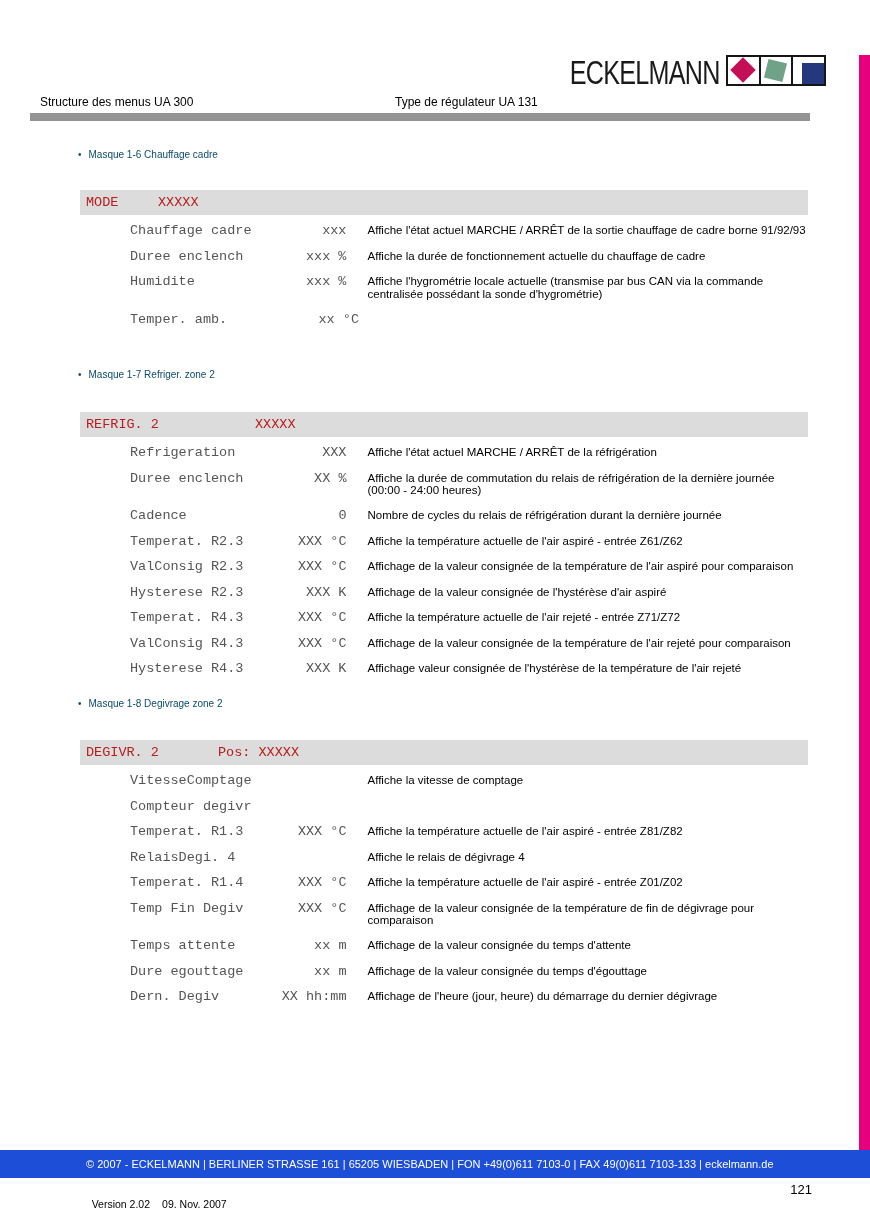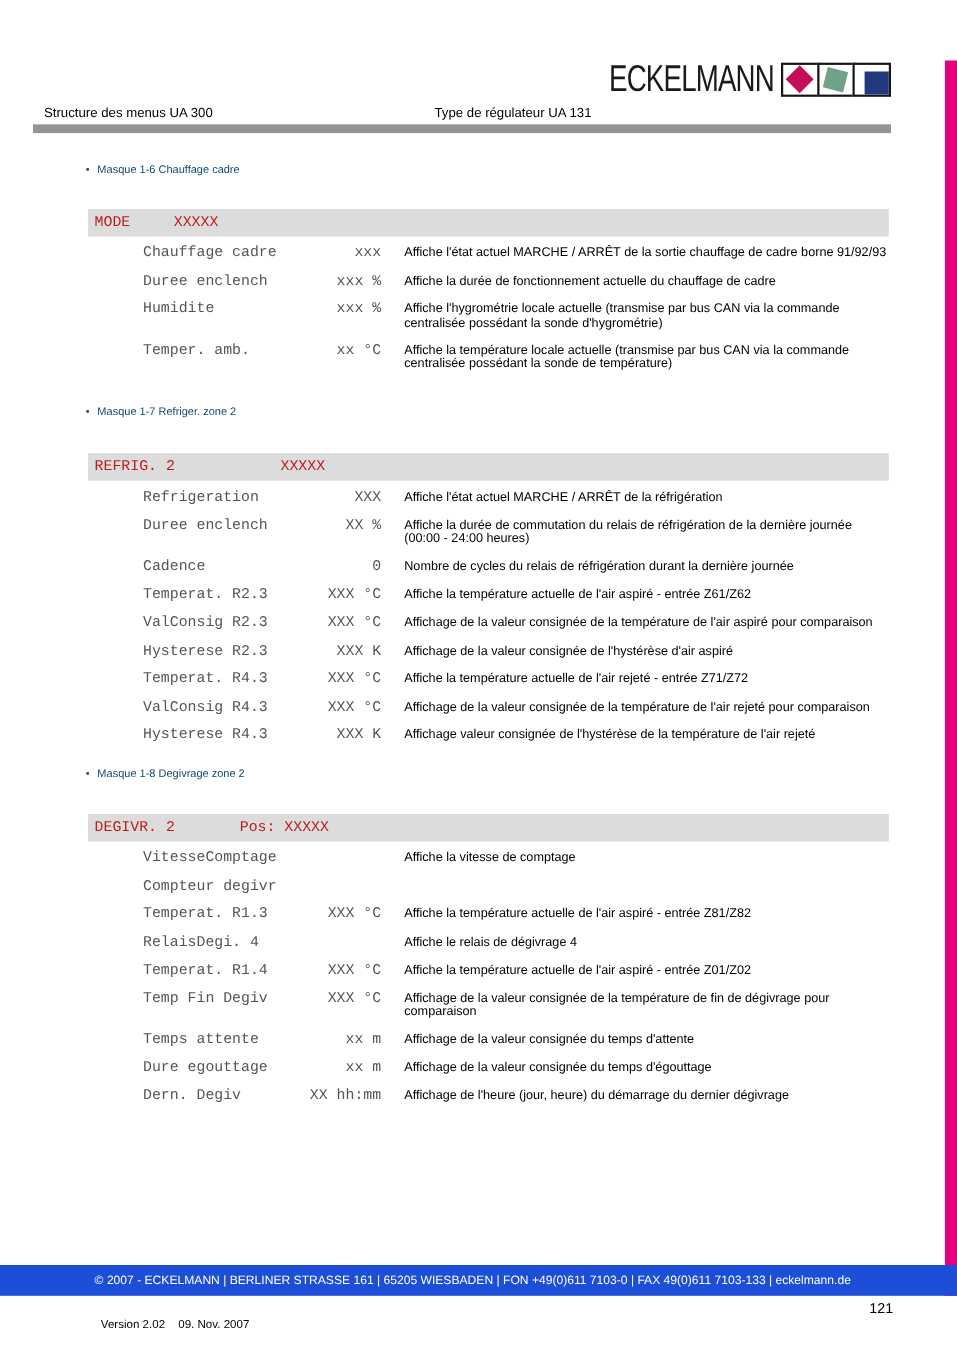--- a/index.html
+++ b/index.html
@@ -6,21 +6,21 @@
   .page{position:relative;width:870px;height:1230px;background:#ffffff;overflow:hidden;
         font-family:"Liberation Sans",sans-serif;color:#000;}
 
   
   .stripe{position:absolute;top:55px;right:0;width:11px;height:1123px;background:#e6007e;}
   .footer-bar{position:absolute;top:1150px;left:0;width:870px;height:28px;background:#1d4ed8;
               color:#fff;font-size:11px;line-height:28px;padding-left:86px;box-sizing:border-box;
               white-space:nowrap;}
 
   
-  .logo{position:absolute;top:55px;right:60px;display:flex;align-items:center;height:34px;}
+  .logo{position:absolute;top:55px;right:44px;display:flex;height:34px;}
   .logo-text{font-size:34px;font-weight:500;color:#1a1a1a;letter-spacing:-1px;
              transform:scaleX(.74);transform-origin:right center;margin-right:6px;line-height:34px;}
   .logo-boxes{display:flex;}
   .lbox{position:relative;width:31px;height:27px;border:2.5px solid #161616;overflow:hidden;background:#fff;}
   .lbox+.lbox{margin-left:-2.5px;}
   .shape{position:absolute;display:block;}
   .sh-magenta{width:18px;height:18px;left:6px;top:4px;background:#c40e56;transform:rotate(45deg);}
   .sh-green{width:19px;height:19px;left:5px;top:4px;background:#6fa287;transform:rotate(14deg);}
   .sh-blue{width:24px;height:24px;left:9px;top:6px;background:#24387e;}
 
@@ -97,21 +97,20 @@
         <span class="desc">Affiche la durée de fonctionnement actuelle du chauffage de cadre</span>
       </div>
       <div class="trow">
         <span class="lbl">Humidite</span>
         <span class="val">xxx %</span>
         <span class="desc">Affiche l'hygrométrie locale actuelle (transmise par bus CAN via la commande centralisée possédant la sonde d'hygrométrie)</span>
       </div>
       <div class="trow">
         <span class="lbl">Temper. amb.</span>
         <span class="val">xx °C</span>
-        <span class="desc">Affiche la température locale actuelle (transmise par bus CAN via la commande centralisée possédant la sonde de température)</span>
       </div>
     </div>
   </div>
 
   <div class="sec-title st1"><span class="bullet"></span><span>Masque 1-7 Refriger. zone 2</span></div>
   <div class="table tp1">
     <div class="thead">
       <span class="hlbl">REFRIG. 2</span>
       <span class="hval hv1">XXXXX</span>
     </div>

